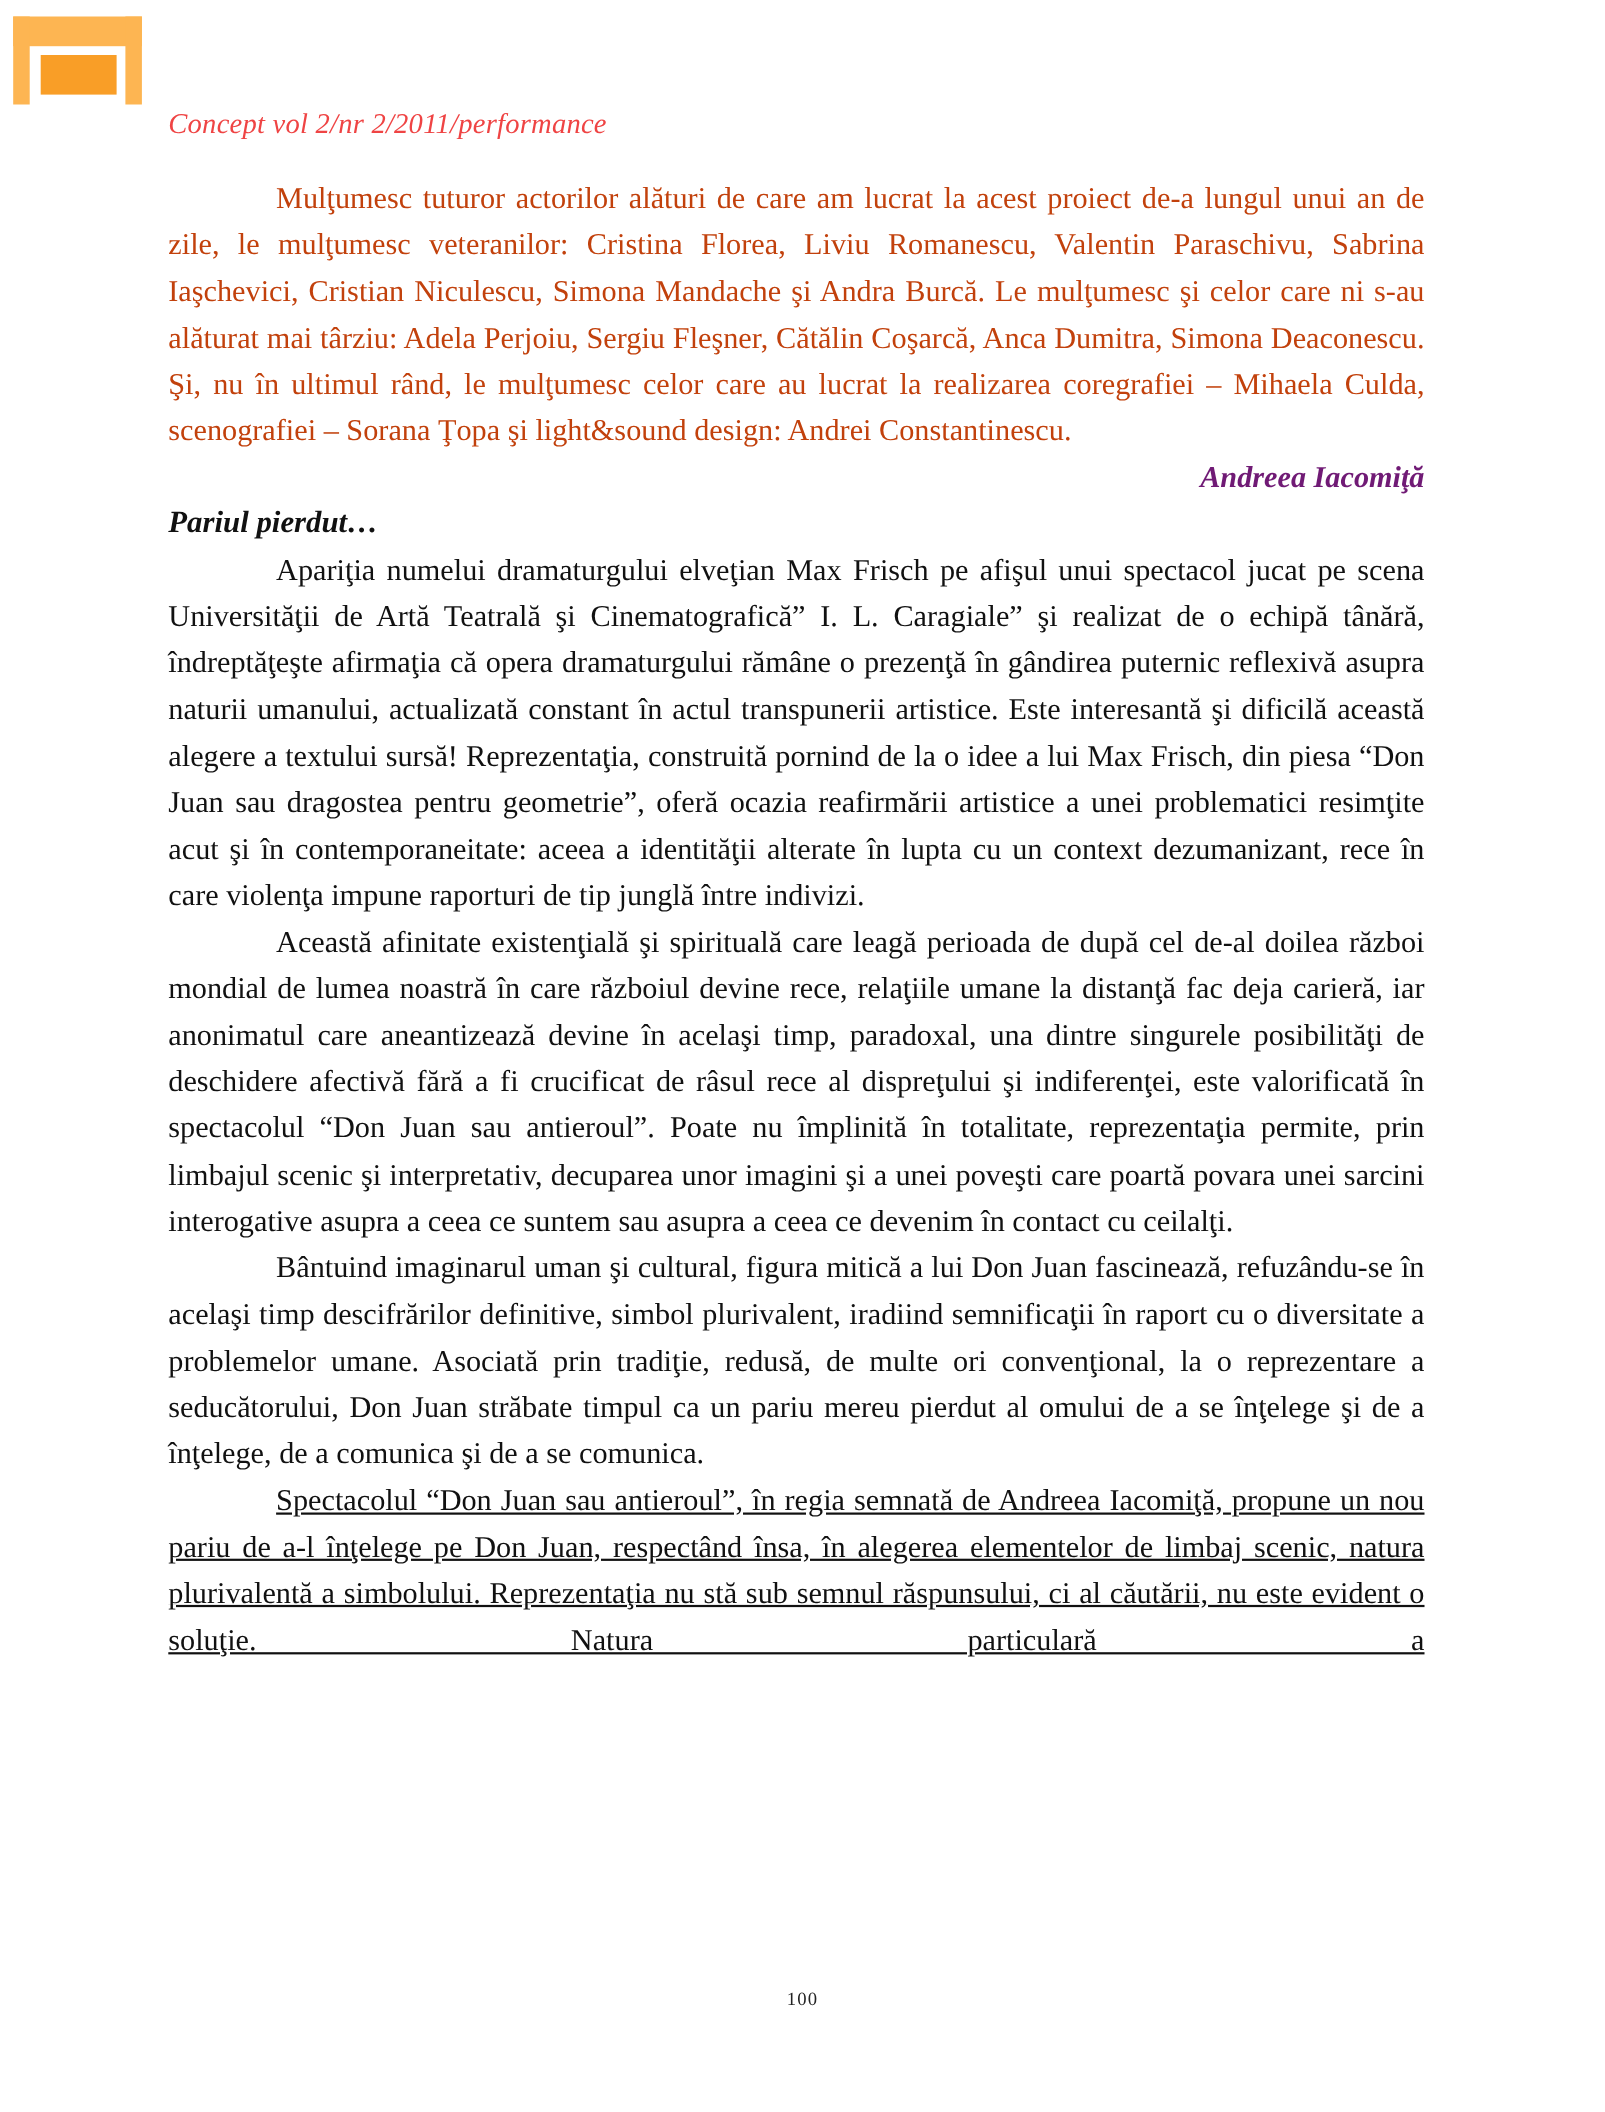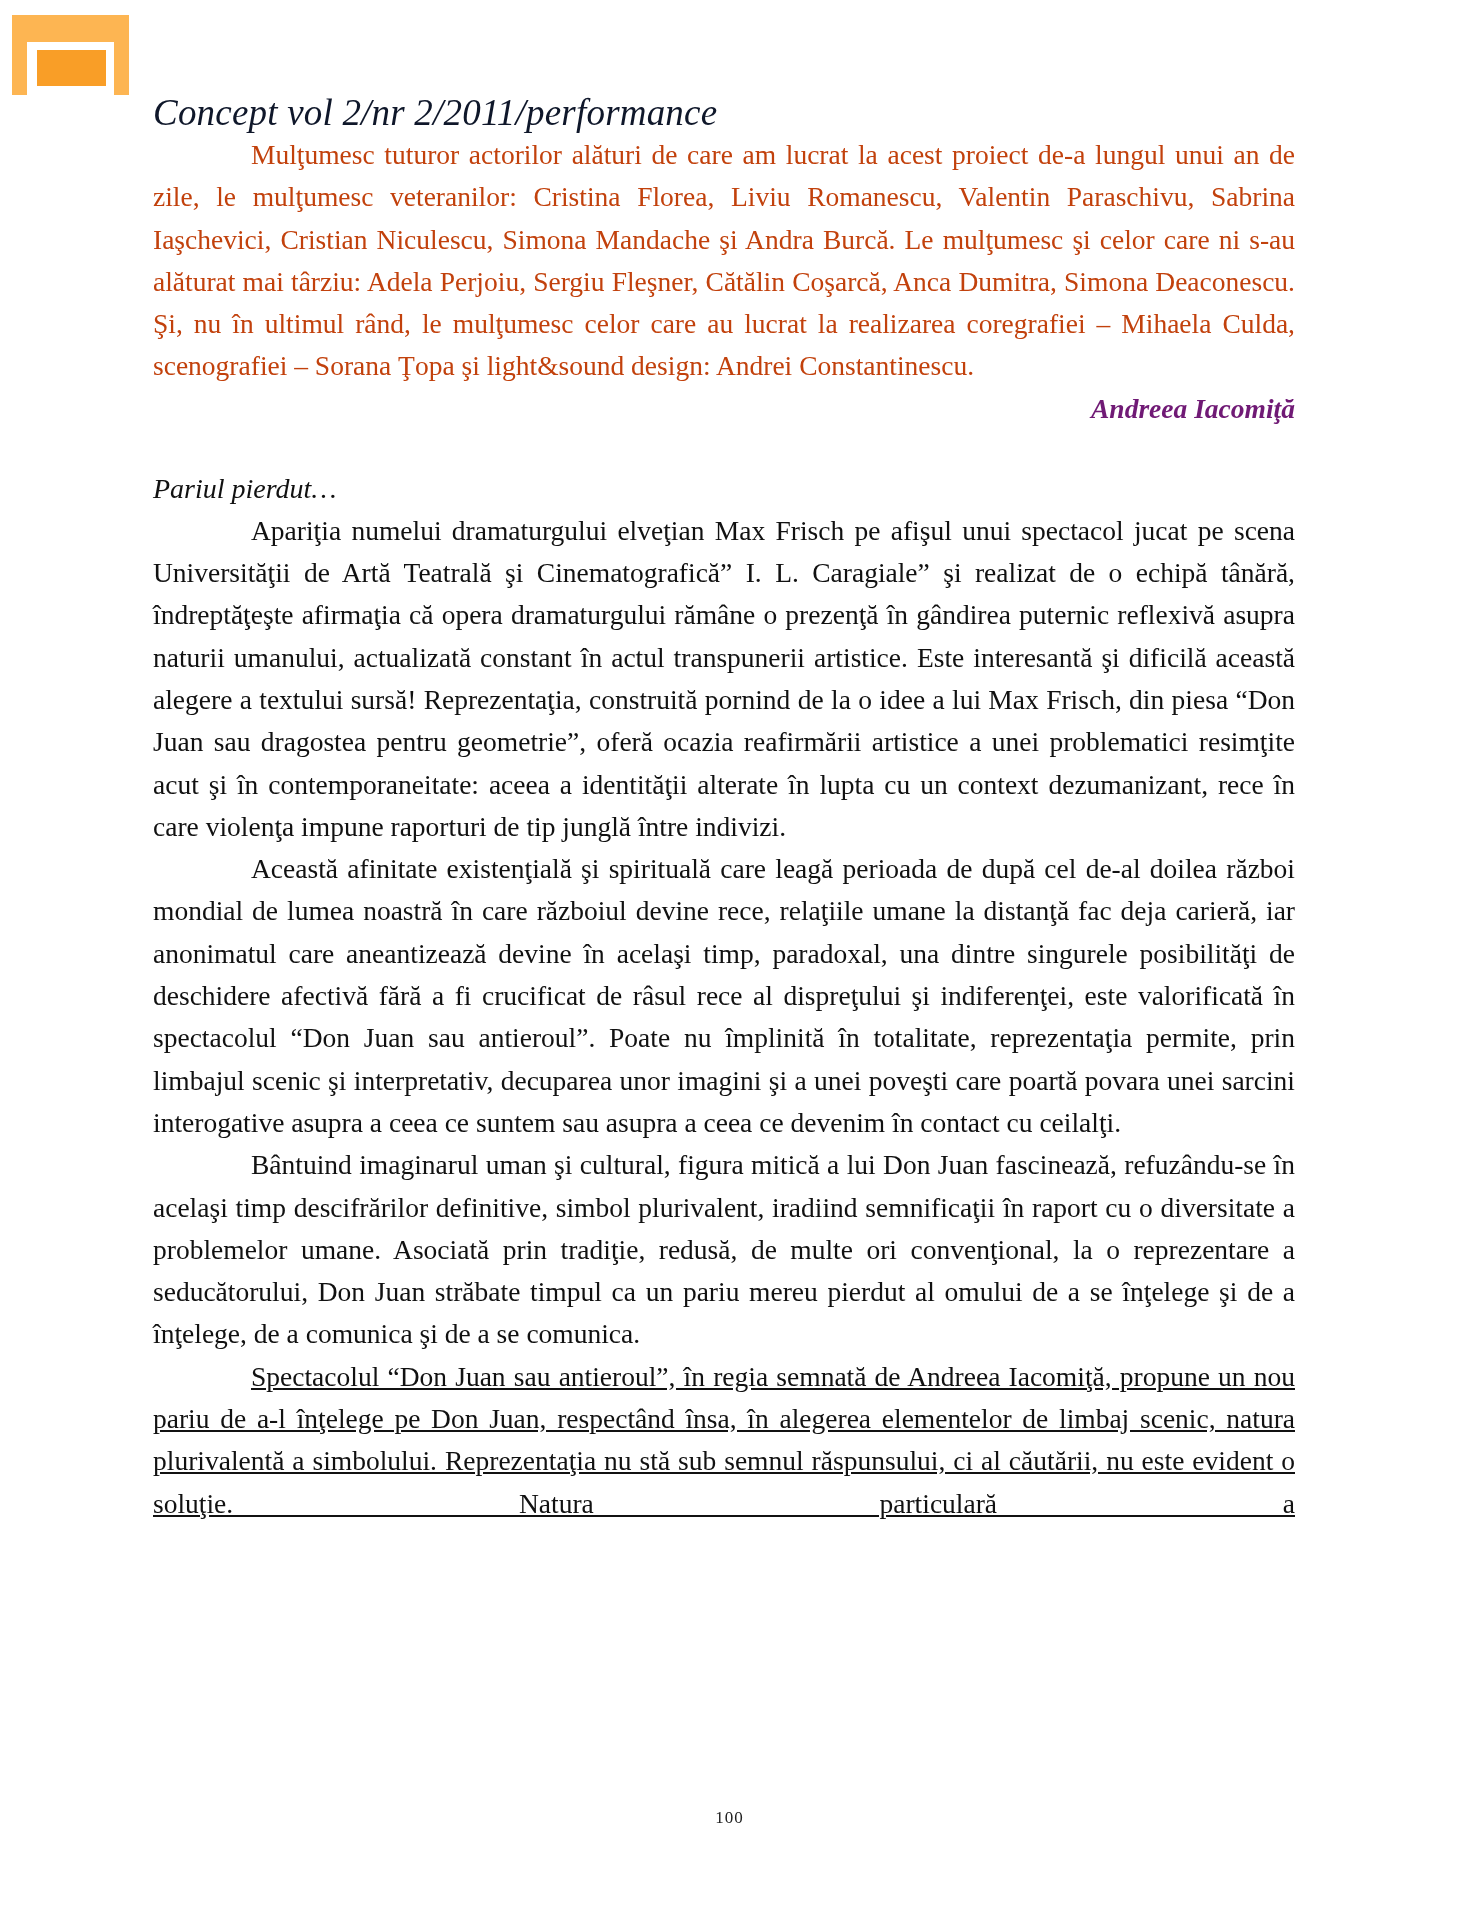--- a/index.html
+++ b/index.html
@@ -5,29 +5,29 @@
   html, body { margin: 0; padding: 0; background: #ffffff; }
   body { width: 1459px; height: 1920px; position: relative; overflow: hidden; }
   .logo { position: absolute; left: 12px; top: 15px; width: 117px; height: 80px; }
   .logo .outer-top { position: absolute; left: 0; top: 0; width: 117px; height: 27px; }
   .logo .outer-left { position: absolute; left: 0; top: 0; width: 15px; height: 80px; }
   .logo .outer-right { position: absolute; right: 0; top: 0; width: 15px; height: 80px; }
   .logo .inner { position: absolute; left: 25px; top: 35px; width: 69px; height: 36px; }
 
   .page { position: absolute; left: 153px; top: 93px; width: 1142px;
           font-family: "DejaVu Serif", "Liberation Serif", serif; color: #111; }
-  .running-head { font-family: "Liberation Serif", serif; font-style: italic; font-size: 37px;
-                  color: #0f172a; margin: 0 0 1px 0; line-height: 40px; letter-spacing: 0.2px; }
+  .running-head { font-family: "Liberation Serif", serif; font-style: italic; font-size: 26px;
+                  color: #ef4444; margin: 0 0 26px 0; line-height: 40px; letter-spacing: 0.2px; }
   p { margin: 0; font-family: "Liberation Serif", serif; font-size: 27.5px; line-height: 42.3px;
       text-align: justify; }
   p.indent { text-indent: 98px; }
   .thanks { color: #c2410c; }
   .signature { text-align: right; font-style: italic; font-weight: bold; color: #701a75;
                font-family: "Liberation Serif", serif; font-size: 27.5px; line-height: 42px; }
-  .section-title { margin-top: 38px; font-style: italic; font-weight: normal;
+  .section-title { font-style: italic; font-weight: bold;
                    font-family: "Liberation Serif", serif; font-size: 28px; line-height: 42px; }
   .page-number { position: absolute; left: 0; width: 1459px; top: 1808px; text-align: center;
                  font-family: "Liberation Serif", serif; font-size: 17px; color: #222; letter-spacing: 1px; }
 </style>
 </head>
 <body>
 
 <div class="logo">
   <div class="outer-top" style="background: rgb(253, 181, 82);"></div>
   <div class="outer-left" style="background: rgb(253, 181, 82);"></div>

